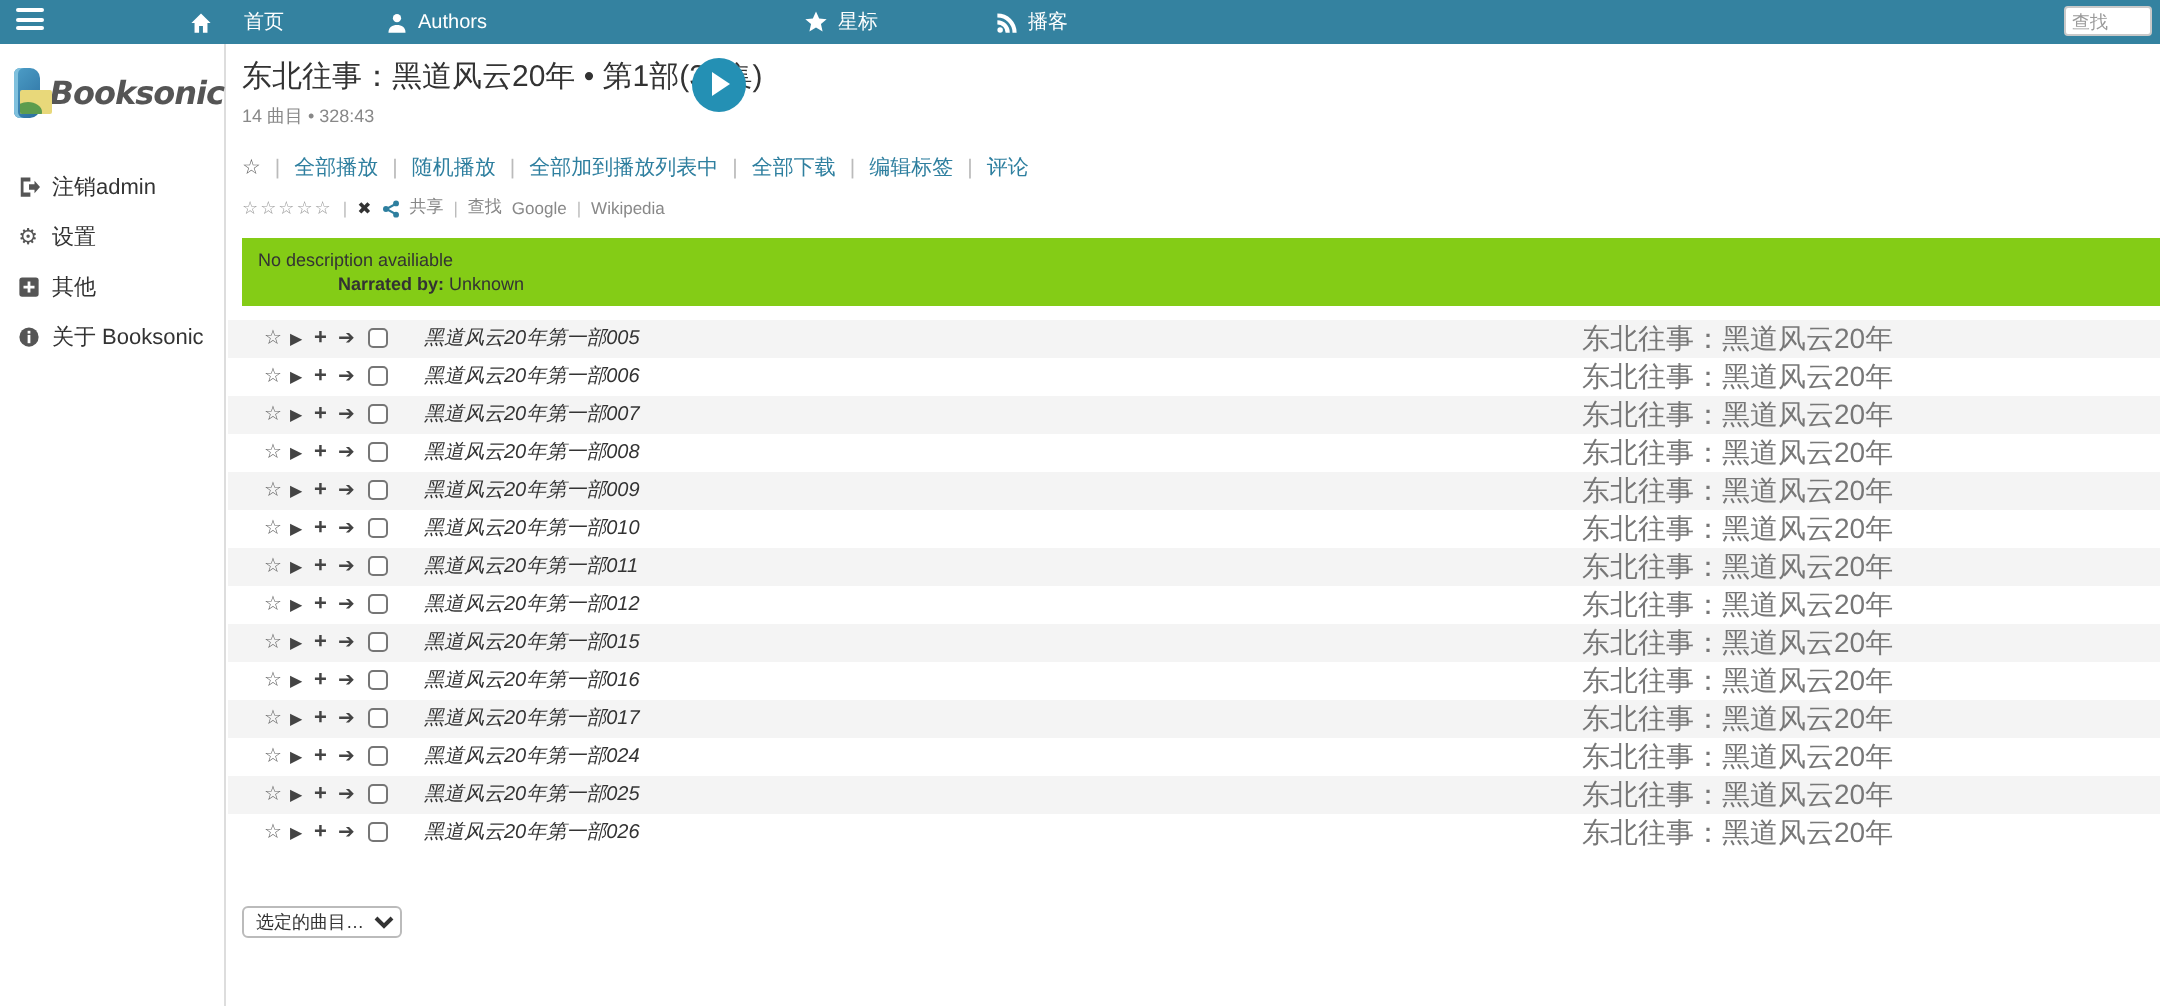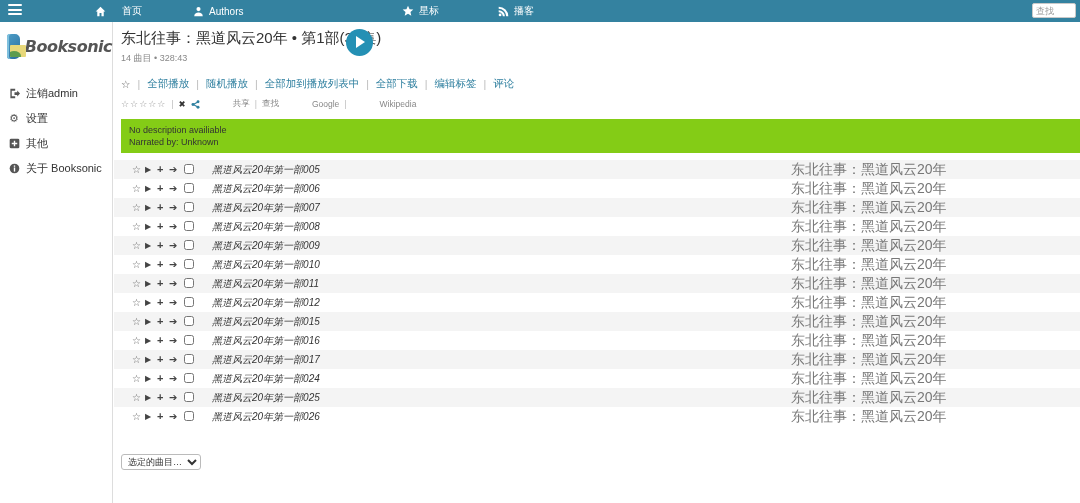--- a/index.html
+++ b/index.html
@@ -45,25 +45,25 @@
     background:#2490b4; cursor:pointer; }
   .play-btn .tri { position:absolute; left:10px; top:7px; width:0; height:0;
     border-left:9px solid #fff; border-top:6.5px solid transparent; border-bottom:6.5px solid transparent; }
   .actions-row { margin-top:12px; font-size:10.5px; color:#555; display:flex; align-items:center; gap:7px; }
   .actions-row a { color:#2e7f9f; text-decoration:none; cursor:pointer; }
   .sep { color:#bbb; }
   .star-glyph { color:#666; cursor:pointer; }
   .rating-row { margin-top:7px; font-size:8.5px; color:#888; display:flex; align-items:center; gap:5px; }
   .rating-row .rstar { color:#999; font-size:9px; letter-spacing:1px; cursor:pointer; }
   .rating-row .close-x { color:#333; font-weight:bold; cursor:pointer; }
-  .rating-row a { color:#888; text-decoration:none; cursor:pointer;margin-left:28px; }
+  .rating-row a { color:#888; text-decoration:none; cursor:pointer; }
   .share-icon { color:#2e7f9f; display:inline-flex; cursor:pointer; }
 
   .desc-box { margin:9px 0 0 7px; background:#84cc16; padding:5px 8px; font-size:9px; line-height:12px; color:#333; }
-  .desc-box b { font-weight:normal; }
+  .desc-box b { font-weight:bold;margin-left:40px; }
 
   
   .track-table { margin-top:7px; }
   .track-row { position:relative; height:19px; background:#fff; }
   .track-row.alt { background:#f4f4f4; }
   .track-row span, .track-row em { position:absolute; line-height:19px; }
   .ticon { color:#444; cursor:pointer; }
   .t-star { left:18px; font-size:10px; color:#666; }
   .t-play { left:31px; font-size:8px; }
   .t-plus { left:43px; font-size:11px; font-weight:bold; }

